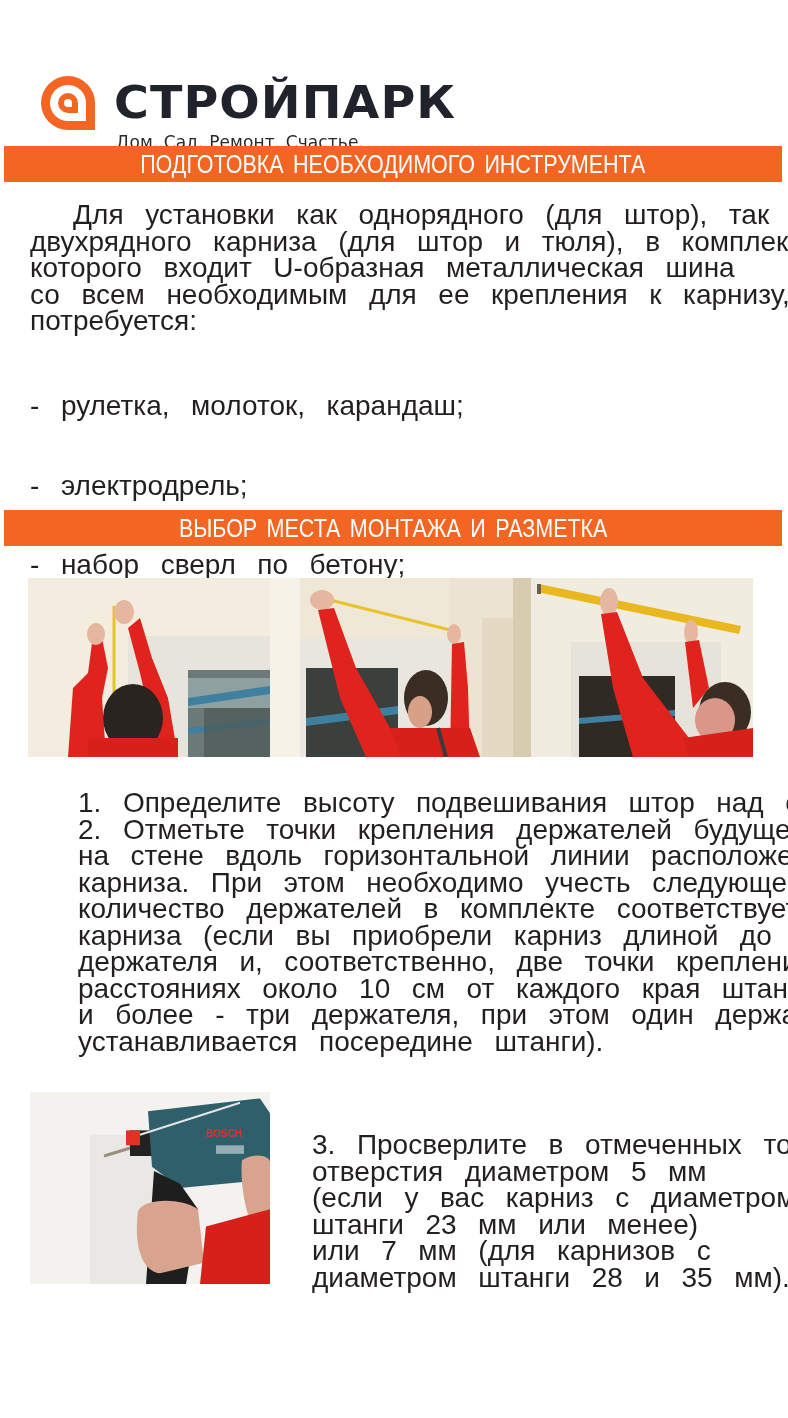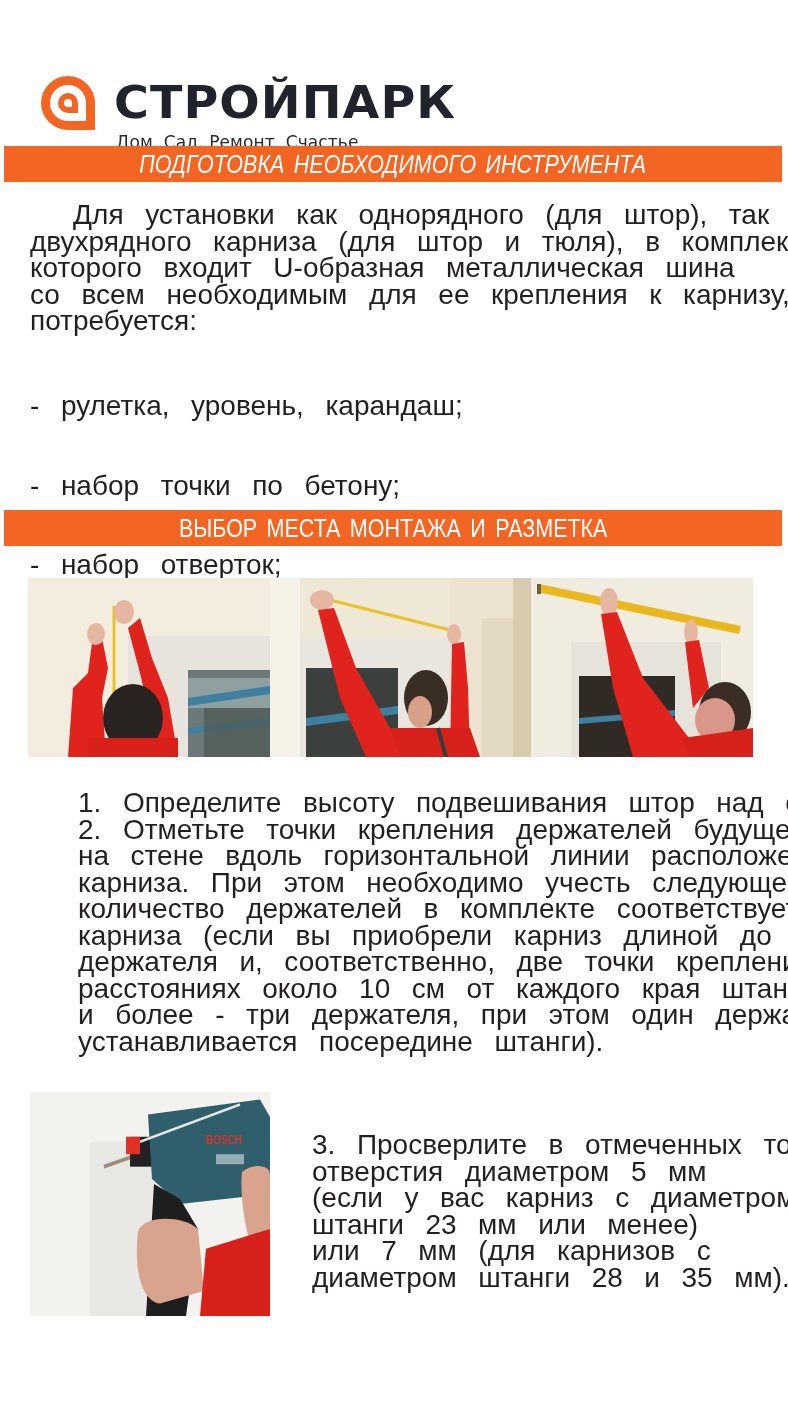--- a/index.html
+++ b/index.html
@@ -6,33 +6,33 @@
   html, body { width: 788px; height: 1418px; background: #ffffff; overflow: hidden; }
   body { position: relative; font-family: "Liberation Sans", "DejaVu Sans", sans-serif; color: #231f20; }
 
   .logo { position: absolute; left: 38px; top: 30px; width: 360px; height: 84px; margin-top: 43px; }
   .logo-icon { position: absolute; left: 0; top: 0; width: 60px; height: 62px; }
   .logo-name { position: absolute; left: 76px; top: 2px; font-family: "DejaVu Sans", sans-serif; font-weight: bold; font-size: 44px; letter-spacing: 1px; color: #20232b; line-height: 56px; transform: scaleX(1.08); transform-origin: left center; }
   .logo-slogan { position: absolute; left: 78px; top: 56px; font-family: "DejaVu Sans", sans-serif; font-size: 17px; color: #2a2a2a; line-height: 26px; letter-spacing: 0.1px; }
 
   .banner { position: absolute; left: 4px; width: 778px; height: 36px; background: #f26522; color: #ffffff; text-align: center; font-family: "Liberation Sans", sans-serif; font-size: 25px; line-height: 36px; word-spacing: 4px; }
   .banner span { display: inline-block; transform: scaleX(0.86); transform-origin: center; white-space: nowrap; }
-  .banner-1 { top: 146px; font-style: italic; }
+  .banner-1 { top: 146px; }
   .banner-2 { top: 510px; text-align: center; }
 
   .txt { position: absolute; font-family: "Liberation Sans", sans-serif; font-size: 28px; line-height: 26.5px; color: #231f20; word-spacing: 3px; white-space: pre; }
   .intro { left: 30px; top: 202px; }
   .list { left: 30px; top: 340px; }
   .steps { left: 30px; top: 790px; margin-left: 48px; }
   .step3 { left: 312px; top: 1132px; }
 
   .photo-strip { position: absolute; left: 28px; top: 578px; width: 725px; height: 179px; display: flex; }
   .photo { position: relative; height: 179px; overflow: hidden; }
   .photo svg { display: block; width: 100%; height: 100%; }
-  .drill-photo { position: absolute; left: 30px; top: 1092px; width: 240px; height: 224px; overflow: hidden; }
+  .drill-photo { position: absolute; left: 30px; top: 1092px; width: 240px; height: 192px; overflow: hidden; }
   .drill-photo svg { display: block; width: 100%; height: 100%; }
 </style>
 </head>
 <body>
 
 <div class="logo">
   <div class="logo-icon">
     <svg viewBox="0 0 60 62" width="60" height="62">
       <path d="M30 3 A27 27 0 1 0 30 57 L57 57 L57 30 A27 27 0 0 0 30 3 Z" fill="#f26522"></path>
       <path d="M30 12 A18 18 0 1 0 30 48 L48 48 L48 30 A18 18 0 0 0 30 12 Z" fill="#ffffff"></path>
@@ -48,22 +48,23 @@
   <span>ПОДГОТОВКА  НЕОБХОДИМОГО  ИНСТРУМЕНТА</span>
 </div>
 
 <div class="txt intro">    Для  установки  как  однорядного  (для  штор),  так  и
 двухрядного  карниза  (для  штор  и  тюля),  в  комплект
 которого  входит  U-образная  металлическая  шина
 со  всем  необходимым  для  ее  крепления  к  карнизу,  вам
 потребуется:</div>
 
 <div class="txt list">
-  <div>-  рулетка,  уровень,  карандаш;</div>
-  <div>-  набор  точки  по  бетону;</div>
+  <div>-  рулетка,  молоток,  карандаш;</div>
+  <div>-  электродрель;</div>
+  <div>-  набор  сверл  по  бетону;</div>
   <div>-  набор  отверток;</div>
   <div>-  ножовка,  молоток.</div>
 </div>
 
 <div class="banner banner-2">
   <span>ВЫБОР  МЕСТА  МОНТАЖА  И  РАЗМЕТКА</span>
 </div>
 
 <div class="photo-strip">
 

